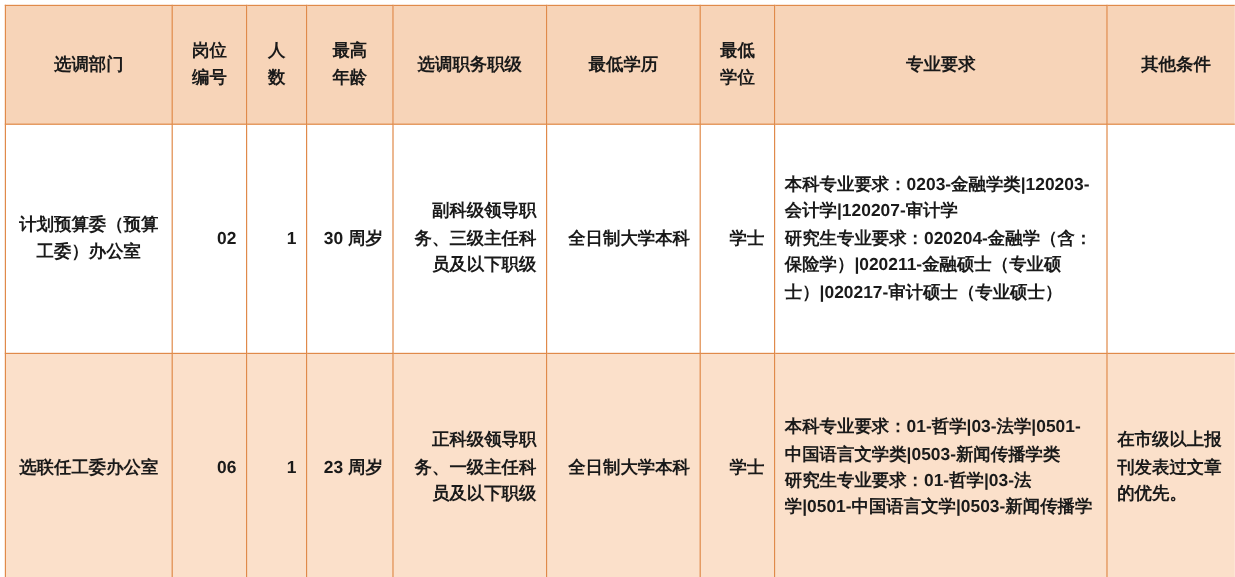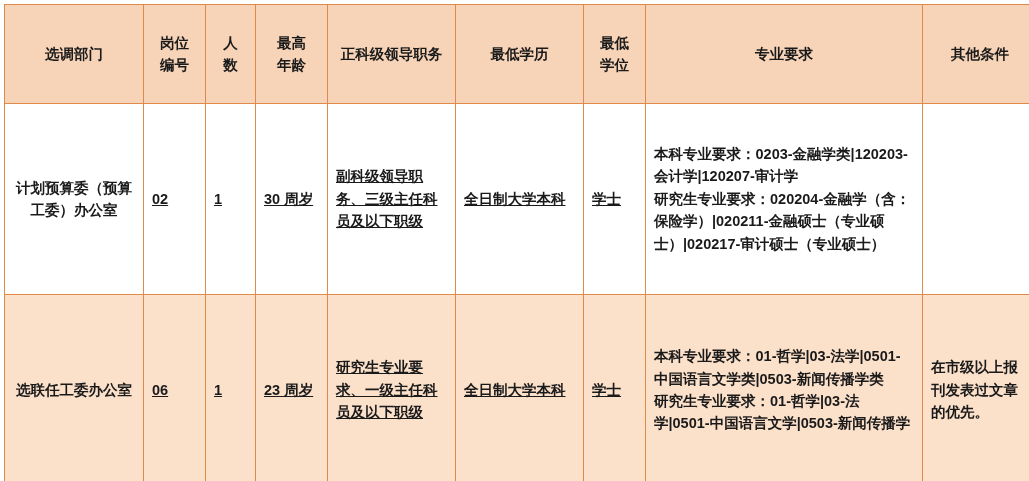--- a/index.html
+++ b/index.html
@@ -42,22 +42,21 @@
     height: 86px;
     font-size: 15px;
   }
   tbody tr.row-odd td {
     background: #ffffff;
   }
   tbody tr.row-even td {
     background: #fbe0ca;
   }
   td.c-center {
-    text-align: left;
-    text-decoration: underline;
+    text-align: right;
   }
   td.dept {
     text-align: center;
     font-size: 14.5px;
     margin-left: 33px;
   }
   td.major {
     text-align: left;
     font-size: 14.5px;
     line-height: 1.6;
@@ -113,21 +112,21 @@
           </th>
         <th>
             <span class="cell-text">人
 数</span>
           </th>
         <th>
             <span class="cell-text">最高
 年龄</span>
           </th>
         <th>
-            <span class="cell-text">正科级领导职务</span>
+            <span class="cell-text">选调职务职级</span>
           </th>
         <th>
             <span class="cell-text">最低学历</span>
           </th>
         <th>
             <span class="cell-text">最低
 学位</span>
           </th>
         <th>
             <span class="cell-text">专业要求</span>
@@ -175,21 +174,21 @@
         <td class="c-center">
             <span class="cell-text">06</span>
           </td>
         <td class="c-center">
             <span class="cell-text">1</span>
           </td>
         <td class="c-center">
             <span class="cell-text">23 周岁</span>
           </td>
         <td class="c-center">
-            <span class="cell-text">研究生专业要求、一级主任科员及以下职级</span>
+            <span class="cell-text">正科级领导职务、一级主任科员及以下职级</span>
           </td>
         <td class="c-center">
             <span class="cell-text">全日制大学本科</span>
           </td>
         <td class="c-center">
             <span class="cell-text">学士</span>
           </td>
         <td class="major">
             <span class="cell-text">本科专业要求：01-哲学|03-法学|0501-中国语言文学类|0503-新闻传播学类
 研究生专业要求：01-哲学|03-法学|0501-中国语言文学|0503-新闻传播学</span>

